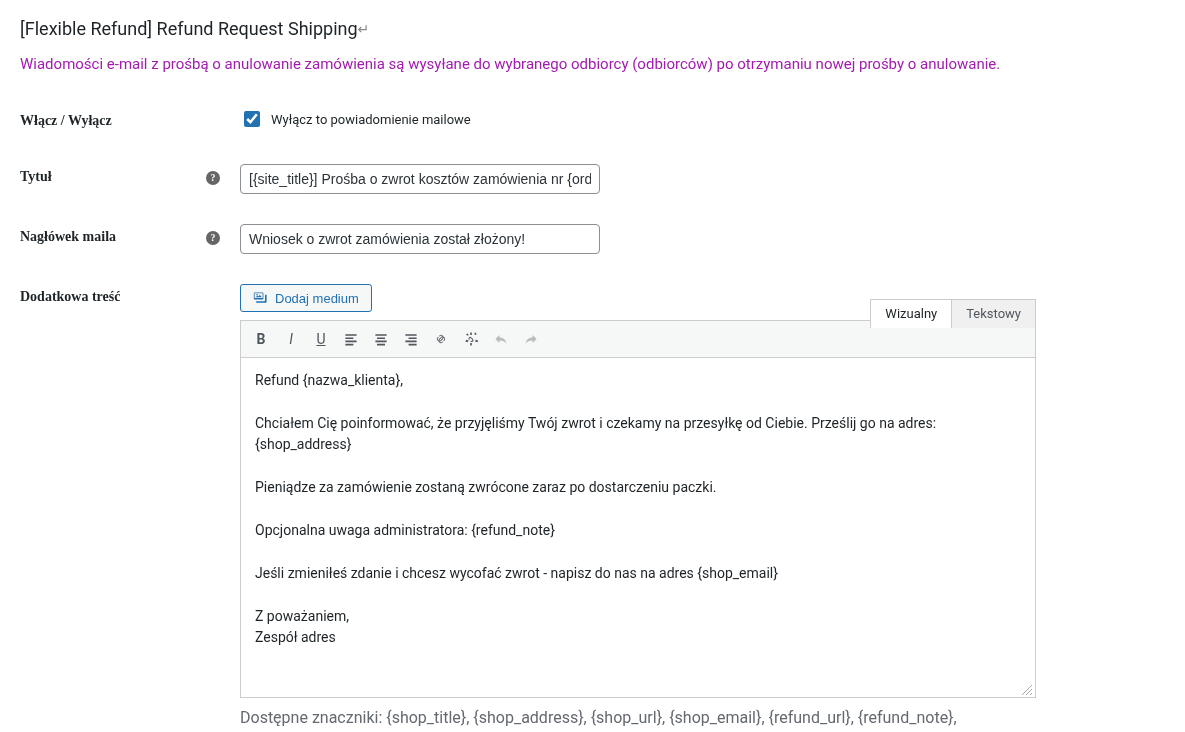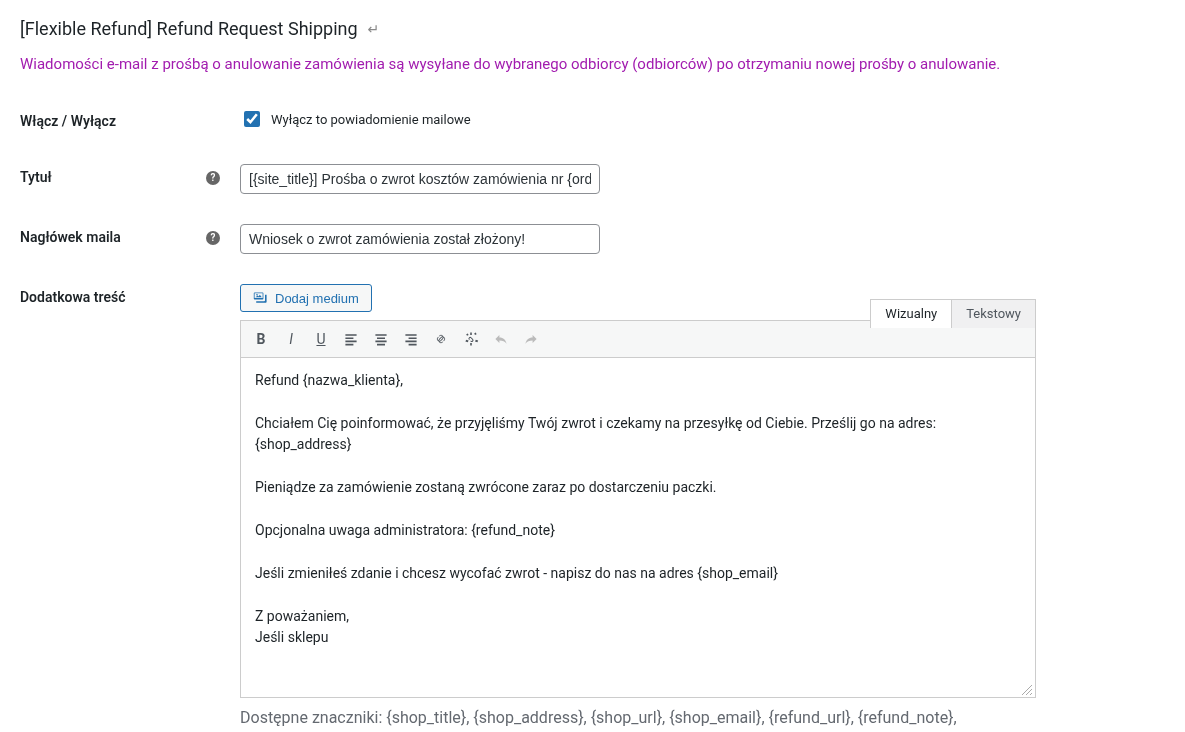--- a/index.html
+++ b/index.html
@@ -11,21 +11,20 @@
     color: #3c434a;
     background: #fff;
   }
   h2 {
     font-size: 18px;
     font-weight: 400;
     color: #1d2327;
     margin: 8px 0 16px 0;
     display: flex;
     align-items: center;
-    gap: 10px;
     text-align: center;
   }
   .back-link {
     color: #888;
     font-size: 14px;
     cursor: pointer;
   }
   .desc {
     color: #a21caf;
     font-size: 15px;
@@ -36,20 +35,21 @@
     border-collapse: collapse;
   }
   .form-table th {
     text-align: left;
     vertical-align: top;
     font-weight: 600;
     color: #1d2327;
     width: 200px;
     padding: 20px 10px 20px 0;
     font-size: 14px;
+    font-family: Liberation Serif, serif;
   }
   .form-table th.with-help {
     width: 210px;
     position: relative;
   }
   .help-icon {
     position: absolute;
     right: 10px;
     top: 22px;
     width: 14px;
@@ -280,21 +280,21 @@
               </div>
         </div>
         <div class="editor-body">
           <p>Refund {nazwa_klienta},</p>
           <p>Chciałem Cię poinformować, że przyjęliśmy Twój zwrot i czekamy na przesyłkę od Ciebie. Prześlij go na adres: {shop_address}</p>
           <p>Pieniądze za zamówienie zostaną zwrócone zaraz po dostarczeniu paczki.</p>
           <p>Opcjonalna uwaga administratora: {refund_note}</p>
           <p>Jeśli zmieniłeś zdanie i chcesz wycofać zwrot - napisz do nas na adres {shop_email}</p>
           <p>
             <span>Z poważaniem,</span><br>
-            <span>Jeśli sklepu</span>
+            <span>Zespół adres</span>
           </p>
           <div class="resize-handle">
             <svg viewBox="0 0 12 12" width="12" height="12">
                   <path stroke="#aaa" stroke-width="1" d="M11 1L1 11M11 5L5 11M11 9L9 11"></path>
                 </svg>
           </div>
         </div>
         <div class="available-tokens">Dostępne znaczniki: {shop_title}, {shop_address}, {shop_url}, {shop_email}, {refund_url}, {refund_note}, {refund_order_table}, {order_table}, {customer_name}, {order_id}, {order_date}, {order_number}, {order_payment_method}</div>
       </div>
     </td>

